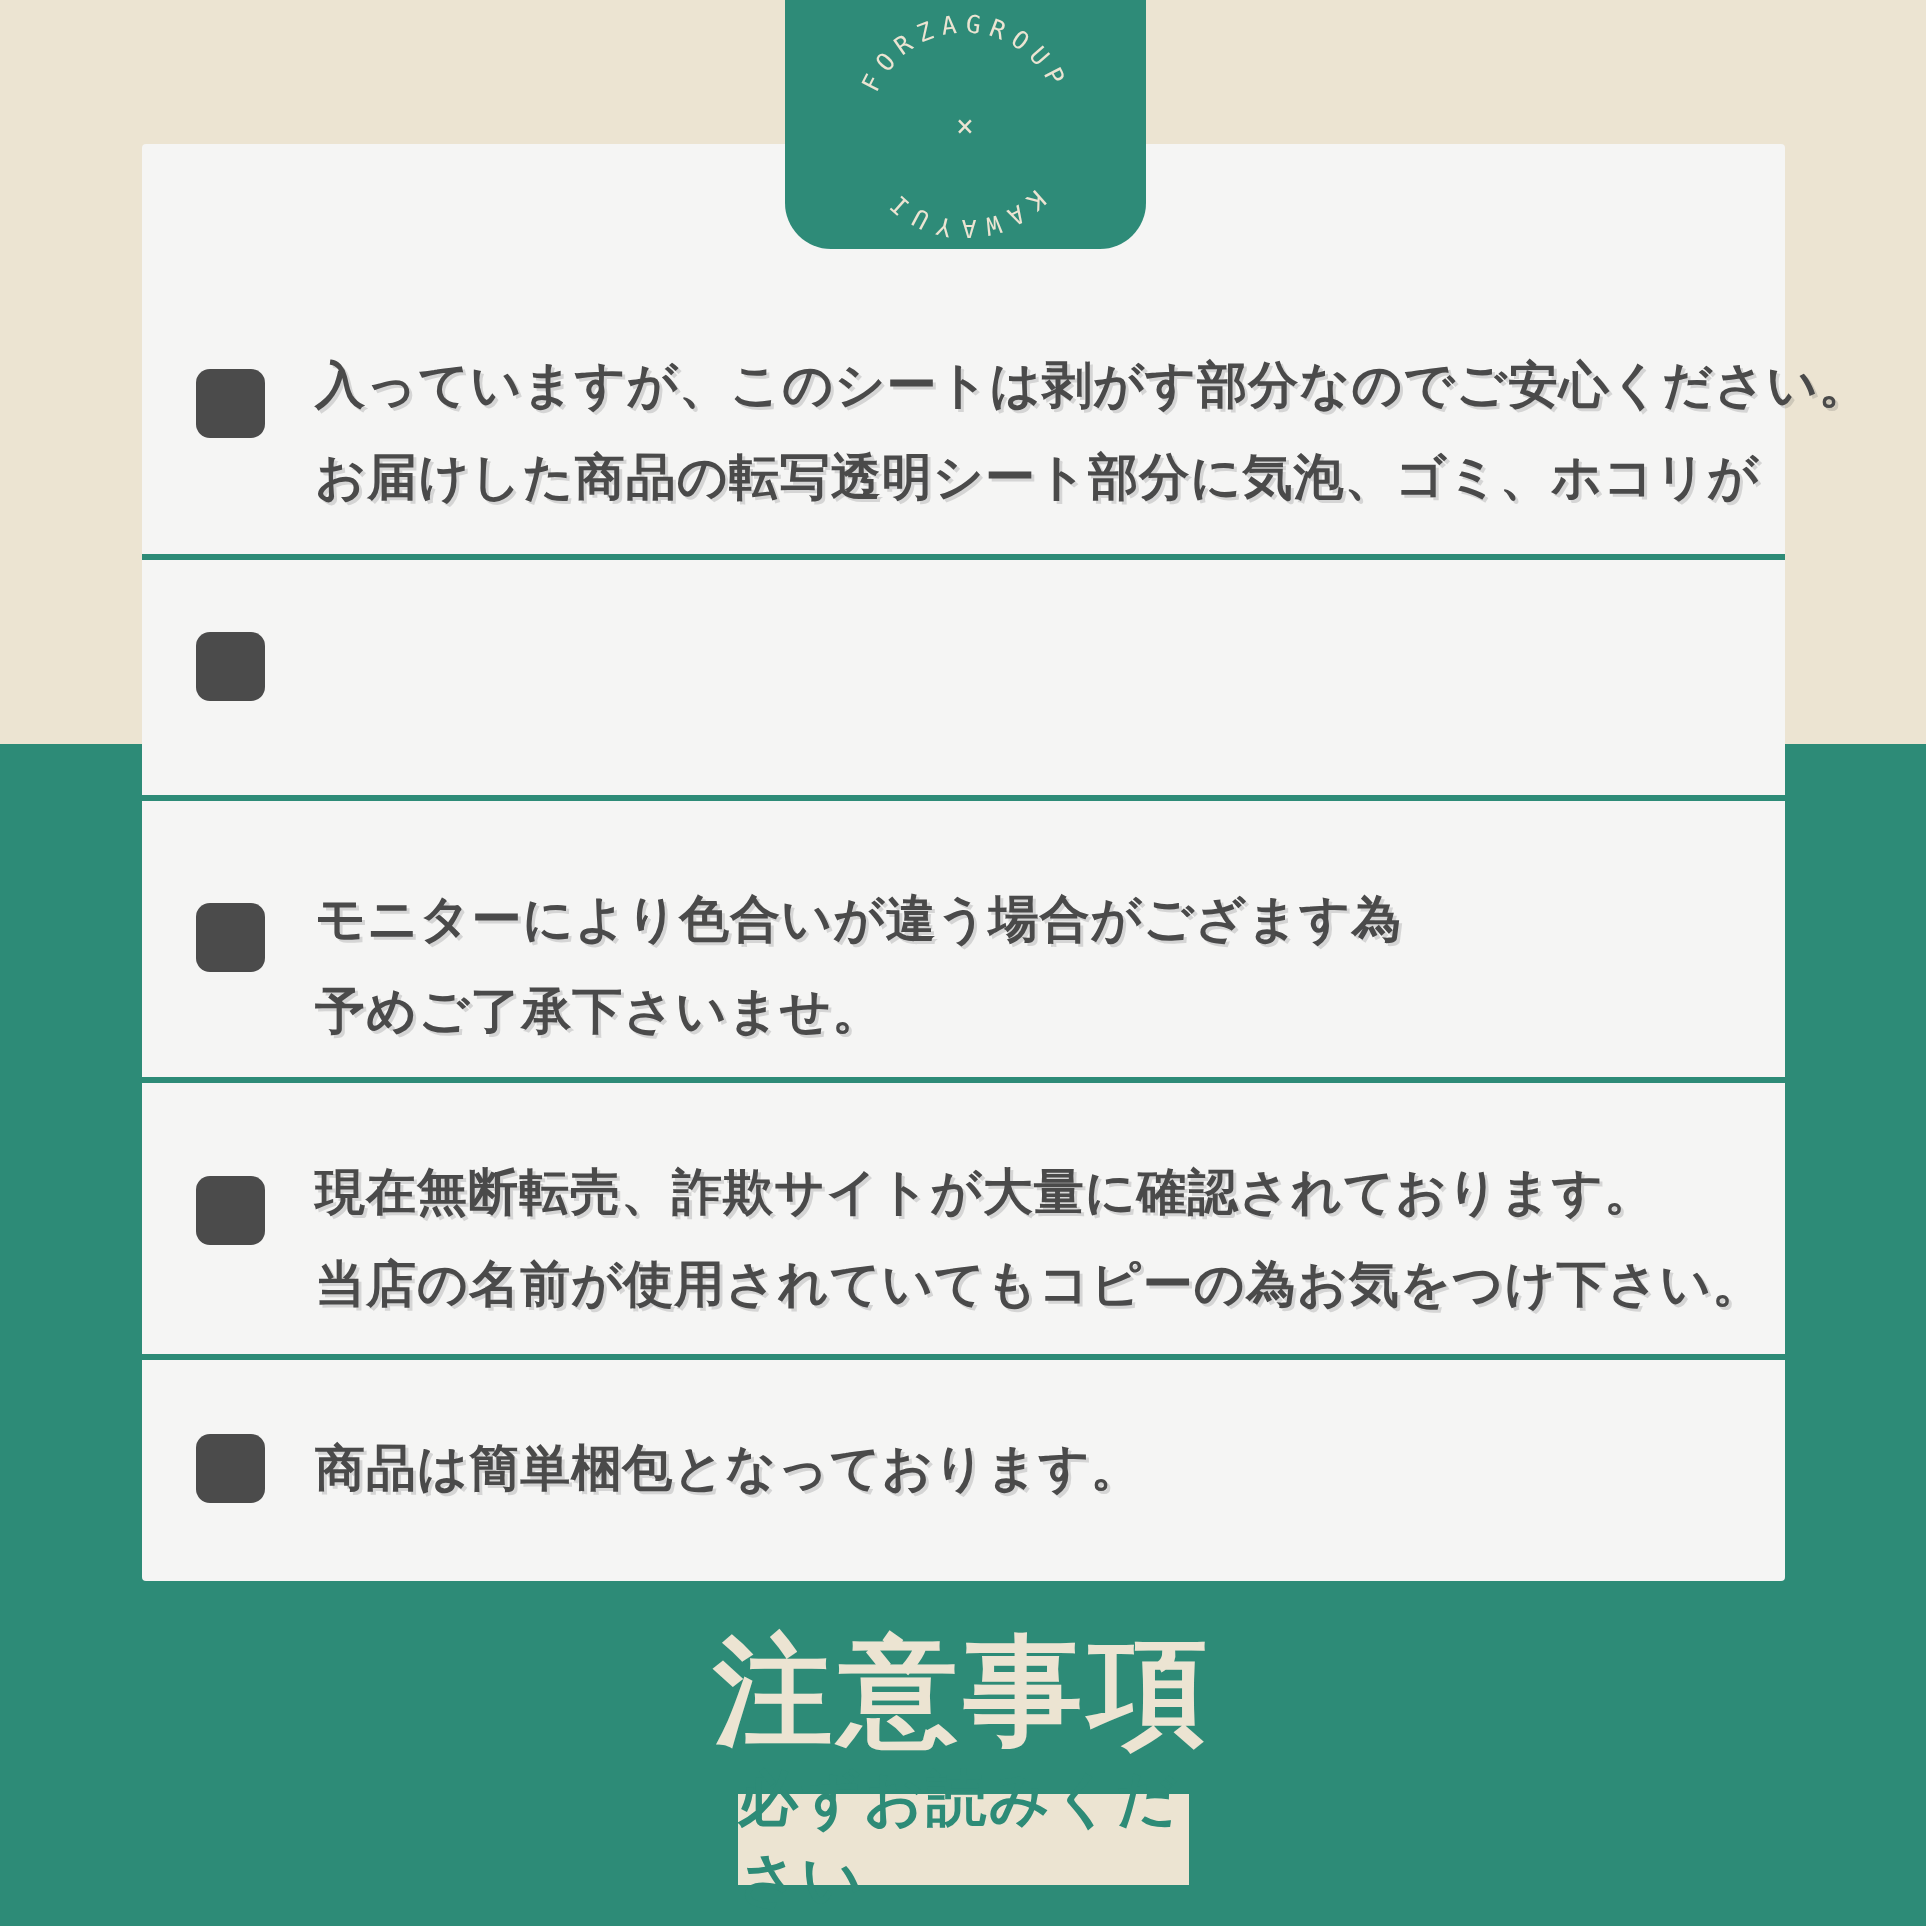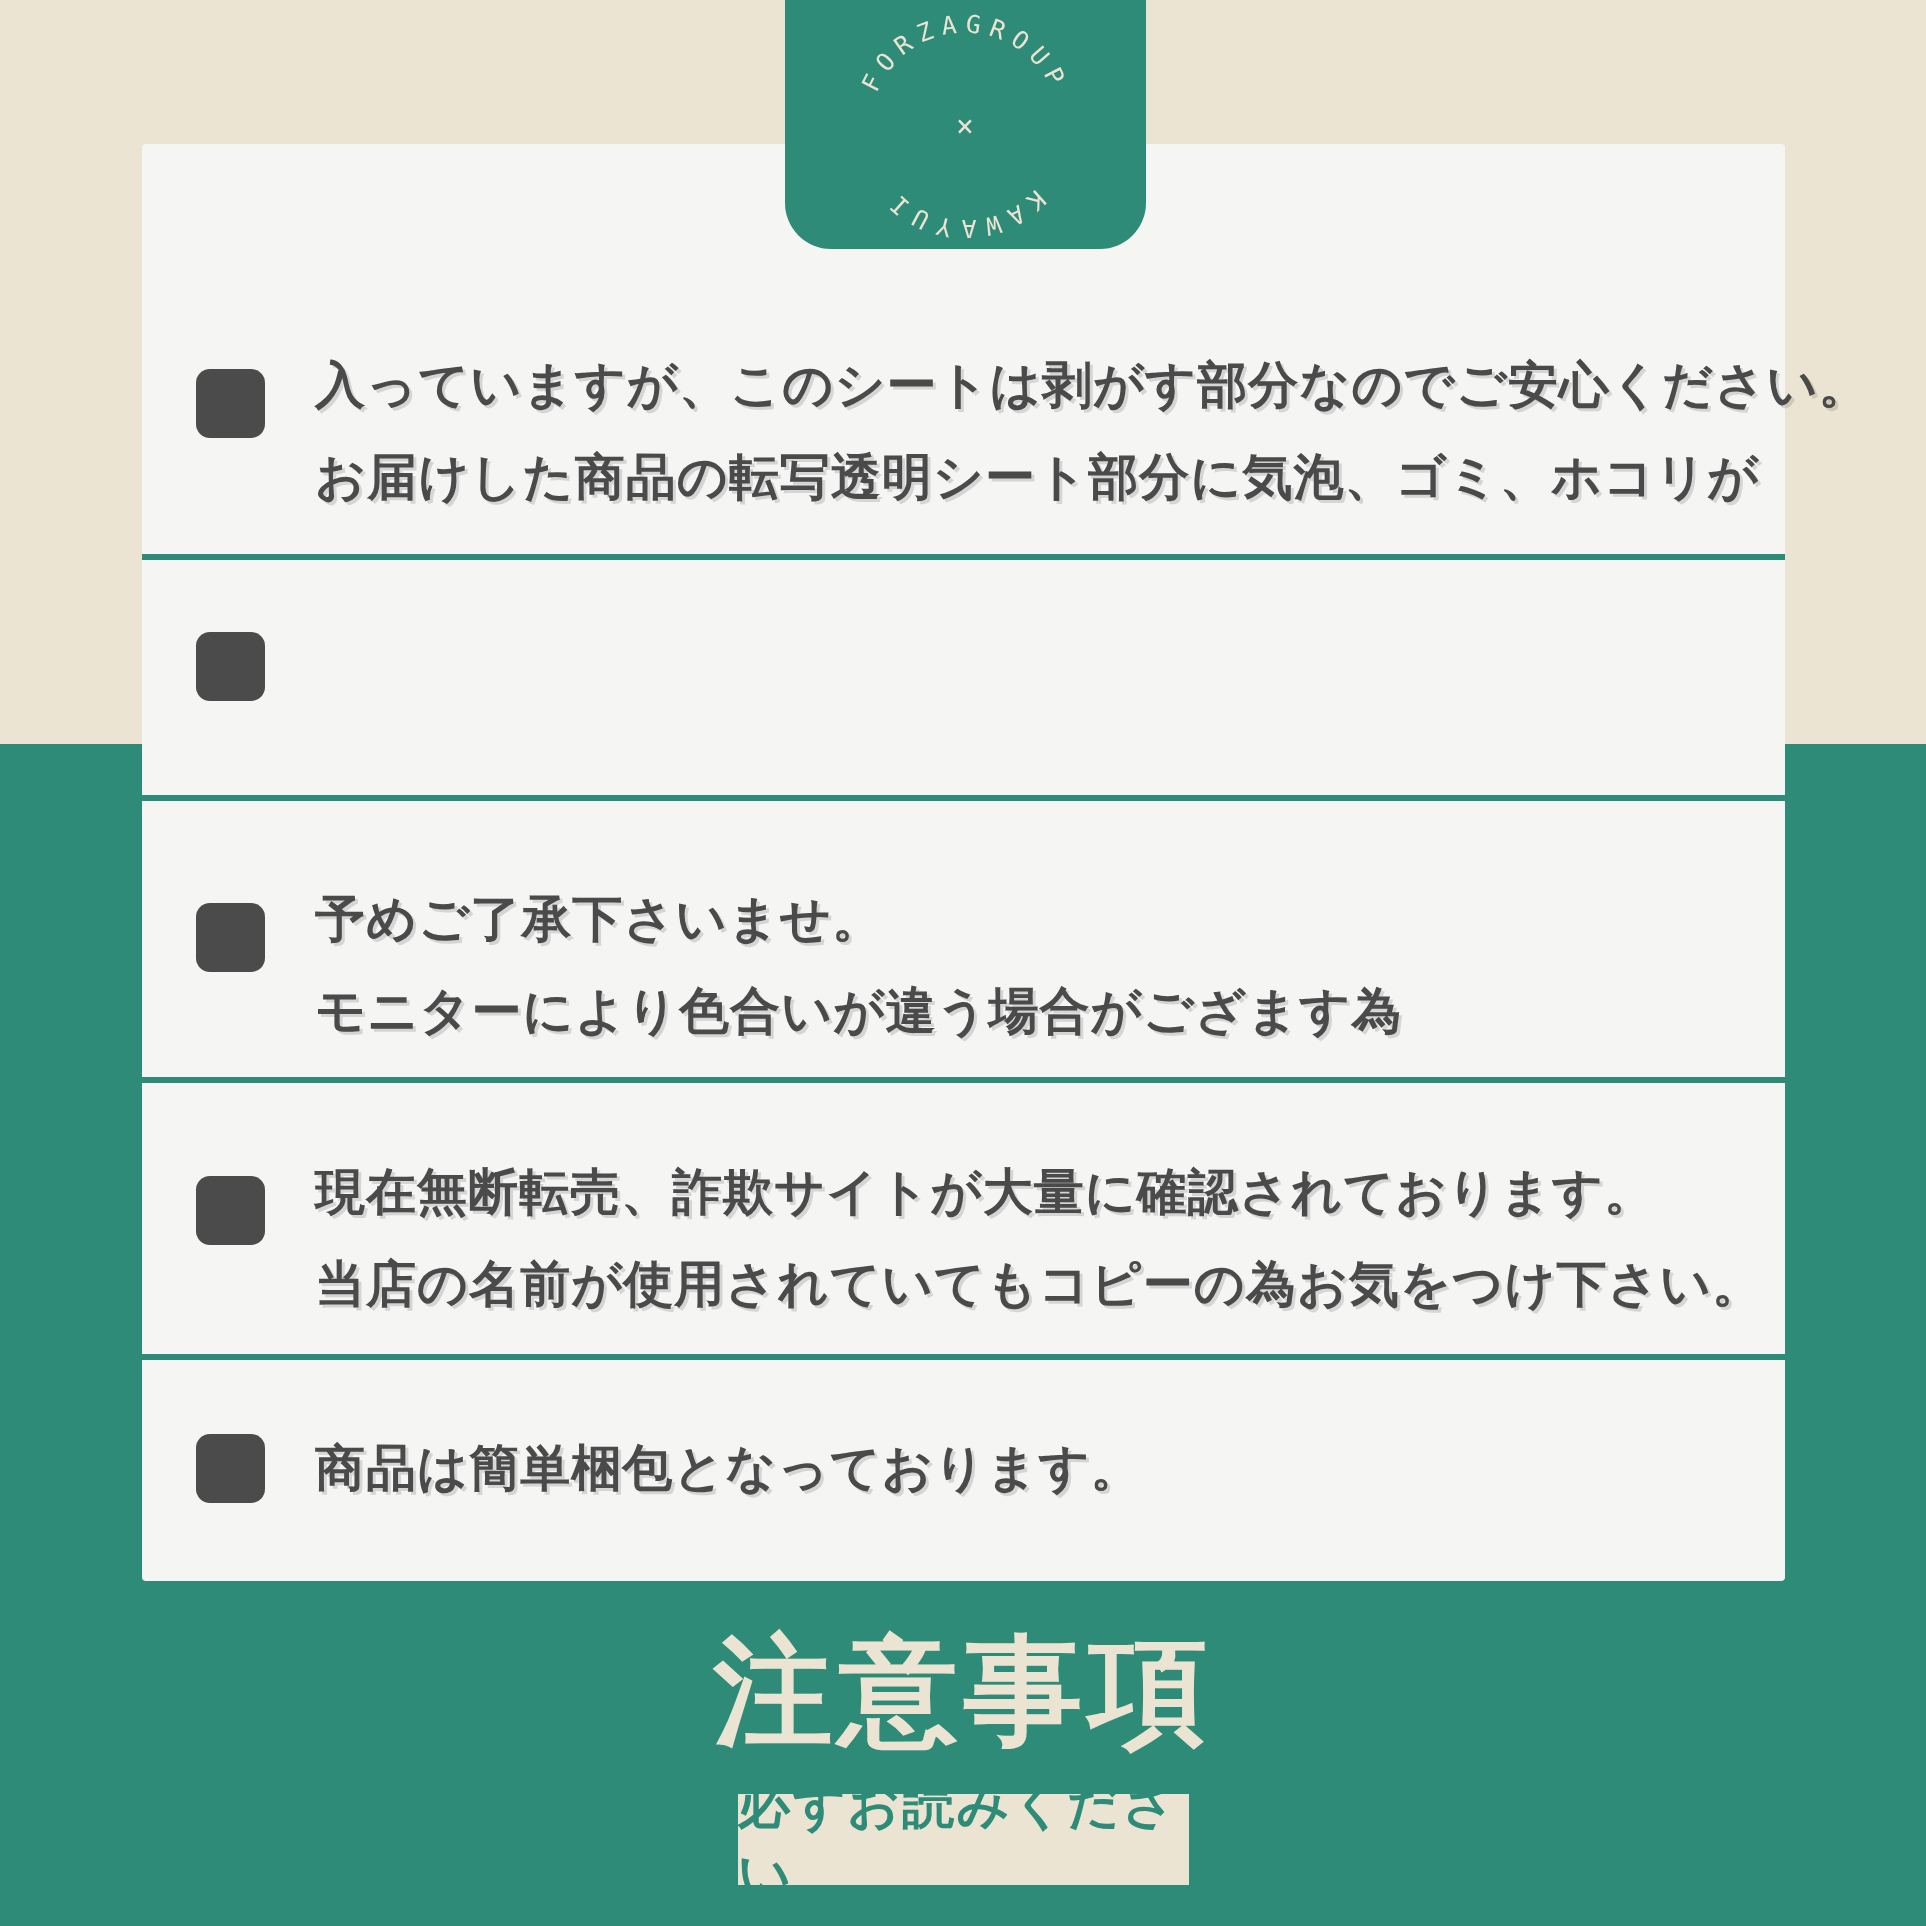--- a/index.html
+++ b/index.html
@@ -59,21 +59,21 @@
     position:absolute;left:0;top:1612px;width:1927px;text-align:center;
     color:#ece4d2;font-size:119px;font-weight:700;letter-spacing:6px;
     line-height:158px;z-index:3;
   }
   .notice-box{
     position:absolute;left:738px;top:1794px;width:451px;height:91px;
     background:#ece4d2;display:flex;align-items:center;justify-content:center;
     z-index:3;
   }
   .notice-box span{
-    color:#2d8b77;font-size:52px;font-weight:900;letter-spacing:2px;
+    color:#2d8b77;font-size:60px;font-weight:900;letter-spacing:2px;
   }
 </style>
 </head>
 <body>
 
 <div class="bg-top"></div>
 <div class="bg-bottom"></div>
 
 <div class="card"></div>
 
@@ -107,22 +107,22 @@
 
 <div class="section" id="section-2">
   <div class="checkbox"></div>
   <div class="lines">
   </div>
 </div>
 
 <div class="section" id="section-3">
   <div class="checkbox"></div>
   <div class="lines">
+    <div>モニターにより色合いが違う場合がござます為</div>
     <div>予めご了承下さいませ。</div>
-    <div>モニターにより色合いが違う場合がござます為</div>
   </div>
 </div>
 
 <div class="section" id="section-4">
   <div class="checkbox"></div>
   <div class="lines">
     <div>現在無断転売、詐欺サイトが大量に確認されております。</div>
     <div>当店の名前が使用されていてもコピーの為お気をつけ下さい。</div>
   </div>
 </div>

